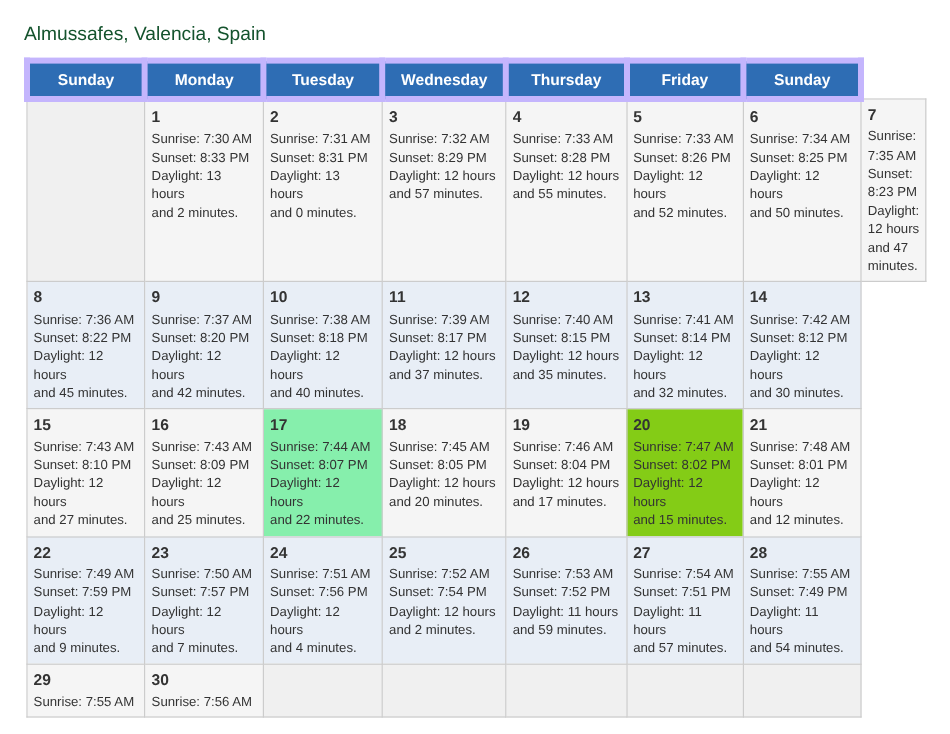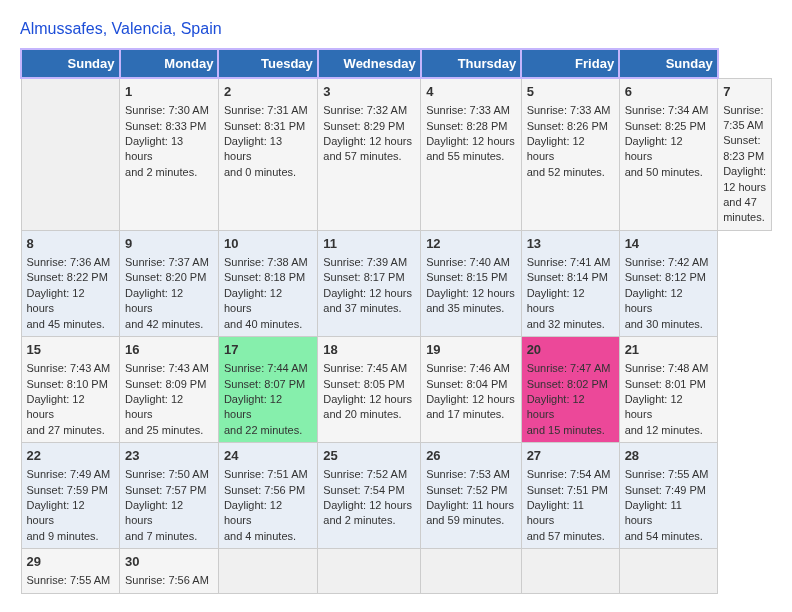--- a/index.html
+++ b/index.html
@@ -38,35 +38,35 @@
     .title-block {
       text-align: right;
     }
     .month-title {
       font-size: 32px;
       font-weight: normal;
       color: #333;
     }
     .location-title {
       font-size: 16px;
-      color: #1d4ed8;
+      color: #14532d;
     }
     table {
       width: 100%;
       border-collapse: collapse;
       font-size: 11px;
     }
     thead tr th {
       background-color: #2e6db4;
       color: #fff;
       padding: 6px 4px;
-      text-align: right;
+      text-align: center;
       font-size: 13px;
       font-weight: bold;
-      border: 2px solid #c4b5fd;
+      border: 5px solid #c4b5fd;
     }
     tbody tr td {
       vertical-align: top;
       padding: 4px 5px;
       border: 1px solid #ccc;
       background: #fff;
       min-height: 80px;
       width: calc(100% / 7);
       color: #333;
       line-height: 1.4;
@@ -241,21 +241,21 @@
           <div>Daylight: 12 hours</div>
           <div>and 20 minutes.</div>
         </td>
         <td style="background: rgb(245, 245, 245);">
           <span class="day-num">19</span>
           <div>Sunrise: 7:46 AM</div>
           <div>Sunset: 8:04 PM</div>
           <div>Daylight: 12 hours</div>
           <div>and 17 minutes.</div>
         </td>
-        <td style="background: #ec4899; margin-top: 14px;">
+        <td style="background: #84cc16; margin-top: 14px;">
           <span class="day-num">20</span>
           <div>Sunrise: 7:47 AM</div>
           <div>Sunset: 8:02 PM</div>
           <div>Daylight: 12 hours</div>
           <div>and 15 minutes.</div>
         </td>
         <td style="background: rgb(245, 245, 245);">
           <span class="day-num">21</span>
           <div>Sunrise: 7:48 AM</div>
           <div>Sunset: 8:01 PM</div>

